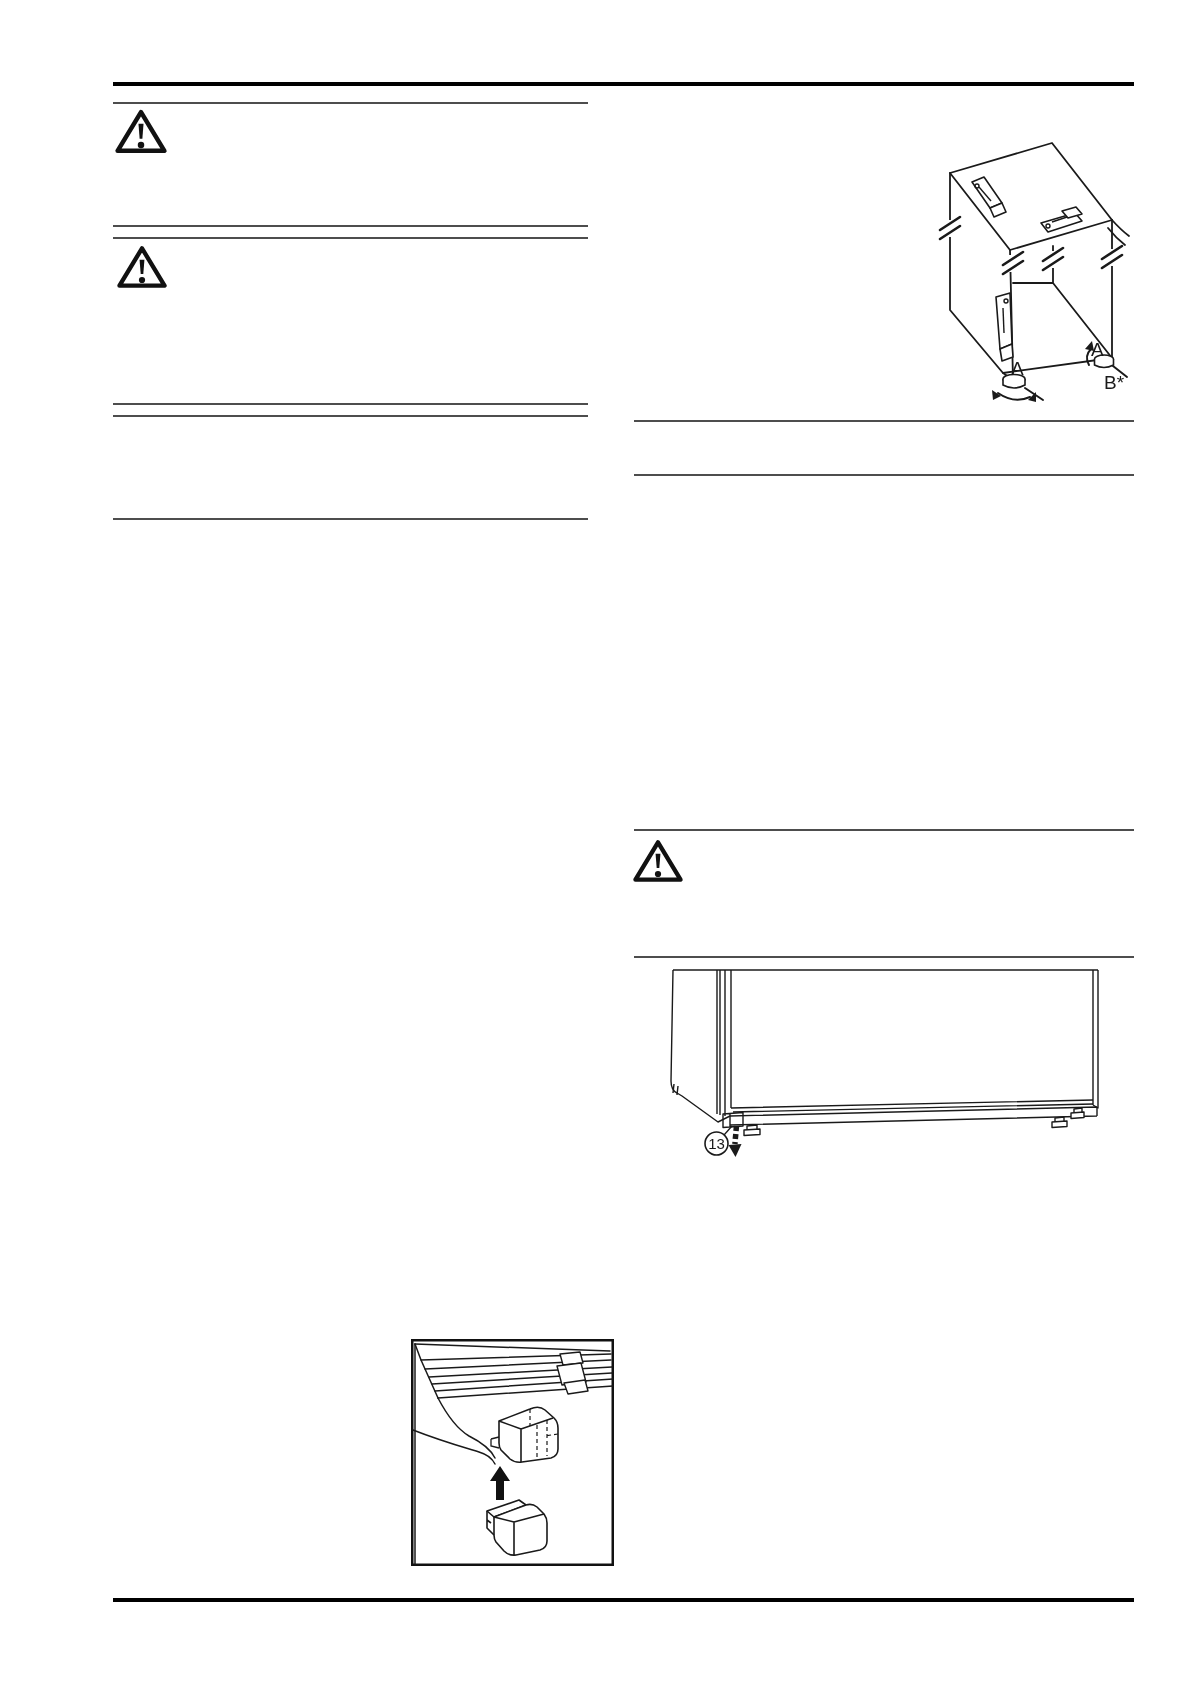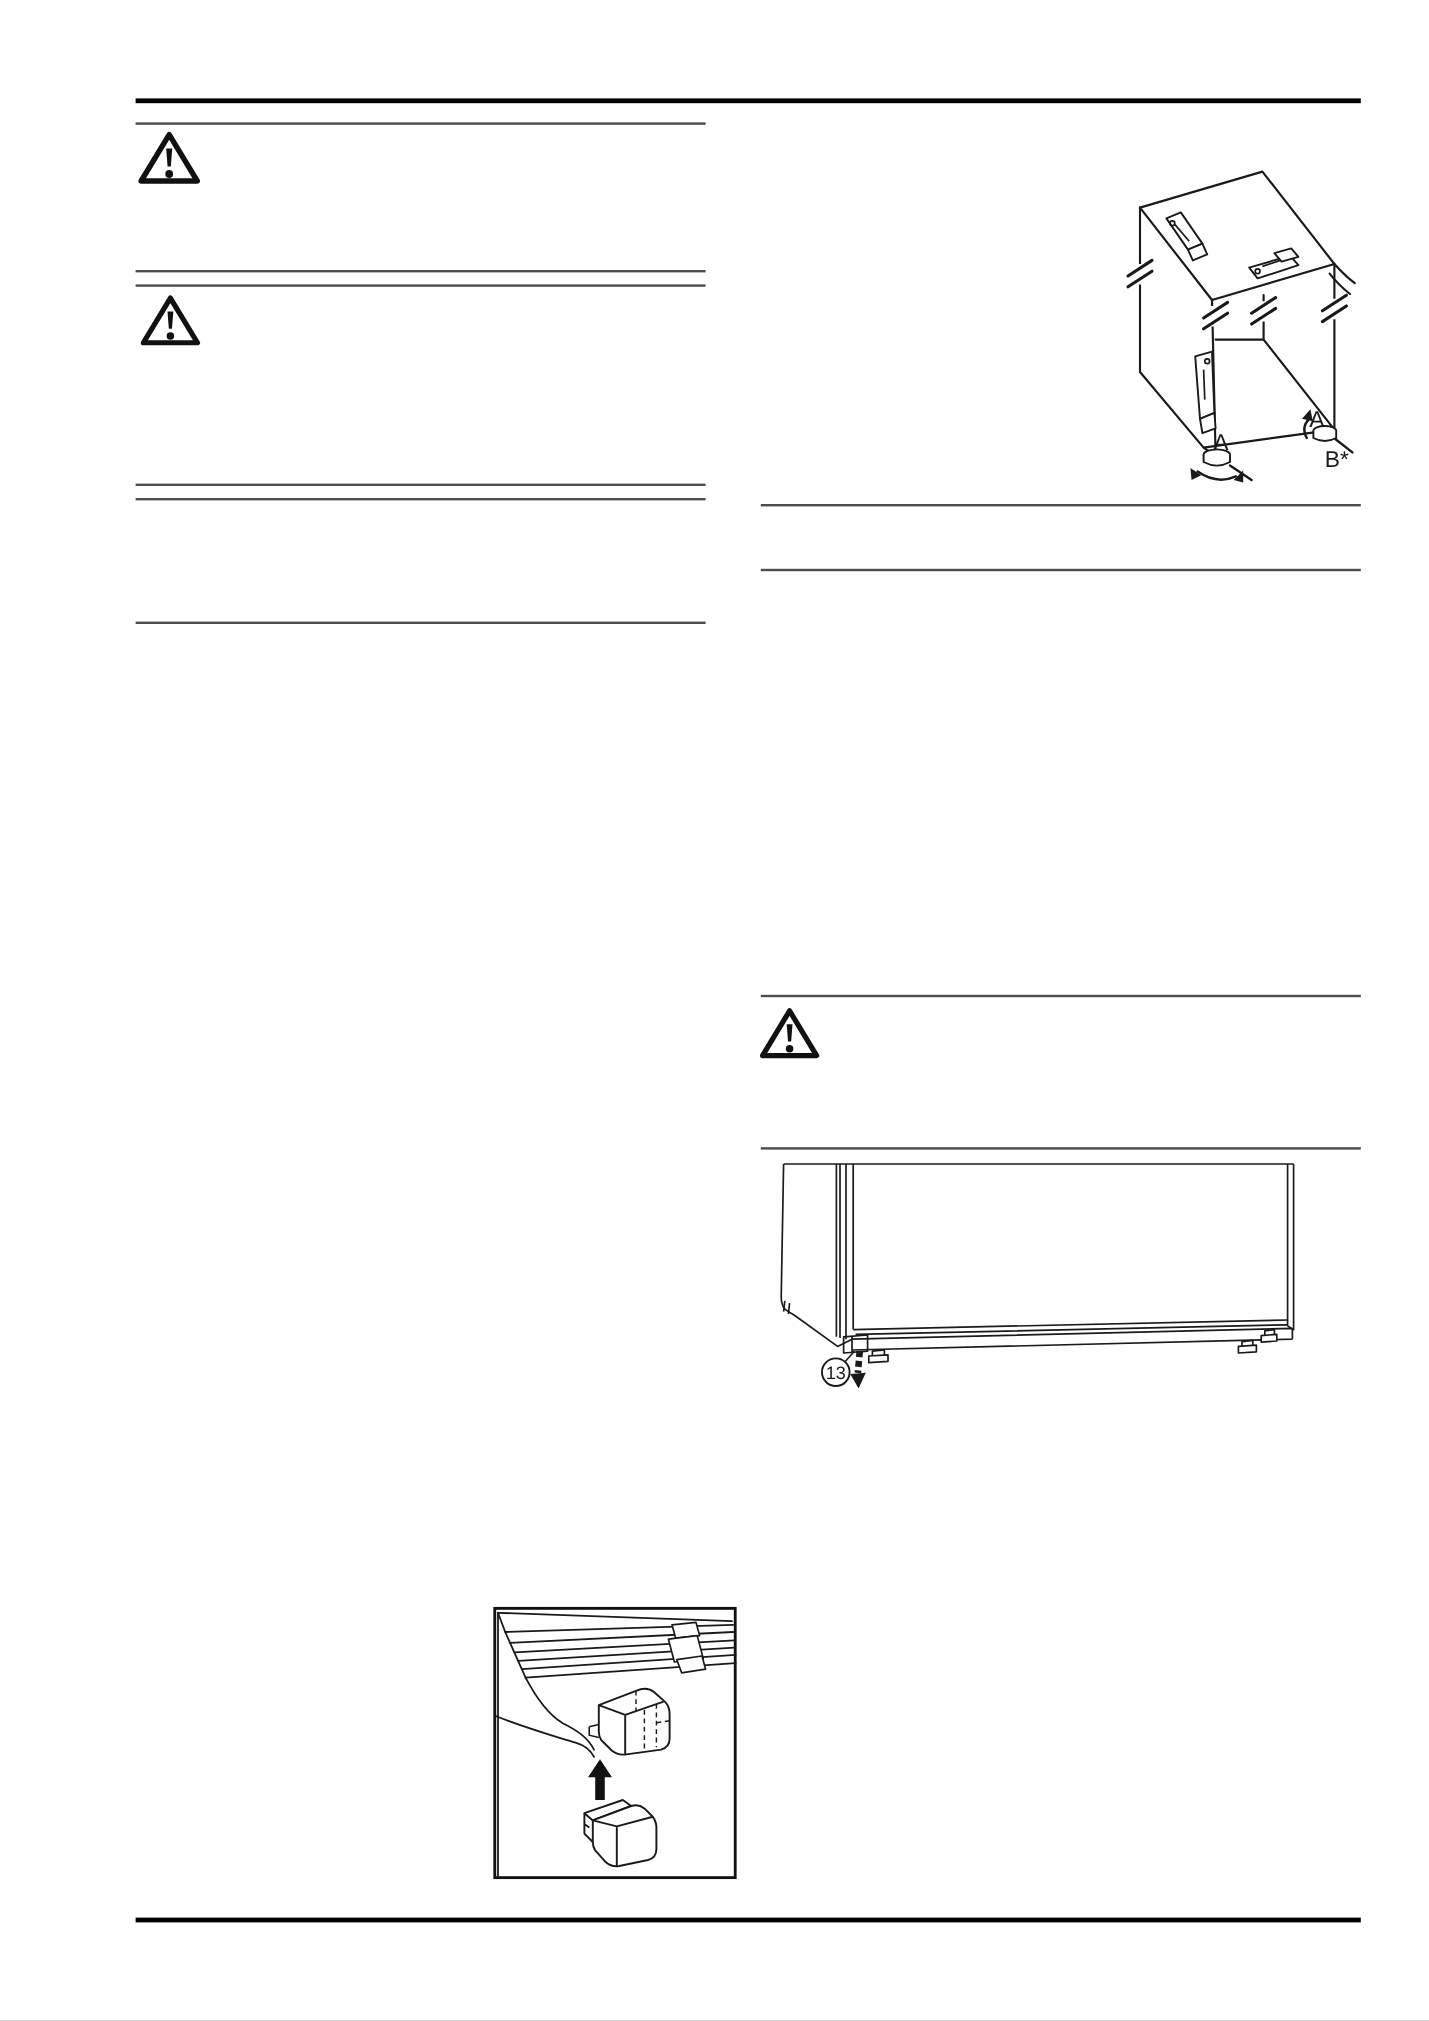--- a/index.html
+++ b/index.html
@@ -115,21 +115,21 @@
       </g>
 
       <g font-size="19" fill="#1a1a1a">
         <text x="96" y="247">A</text>
         <text x="176" y="228">A</text>
         <text x="189" y="261">B*</text>
       </g>
     </svg>
   </div>
 
-  <div class="abs" style="left:640px;top:960px">
+  <div class="abs" style="left:660px;top:960px">
     <svg width="450" height="210" viewBox="0 0 450 210">
       <g fill="none" stroke="#1a1a1a" stroke-width="1.4" stroke-linejoin="round">
         <path d="M13 10 L438 10"></path>
         <path d="M13 10 L11 121 Q11 130 17 133 L22 136 L58 162 L70 156"></path>
         <path d="M14 124 L13 133 M18 126 L17 135"></path>
         <path d="M57 10 L57 154 M60 10 L60 155 M65 10 L65 156 M71 10 L71 148"></path>
         <path d="M433 10 L433 145 M438 10 L438 148 L433 145"></path>
         <path d="M71 148 L433 140 M73 152 L433 144"></path>
         <path d="M70 156 L437 147 M70 165 L437 156 M437 147 L437 156"></path>
         <path d="M63 154 L83 152.5 L83 166 L63 167.5 Z M70 153.5 L70 167"></path>

